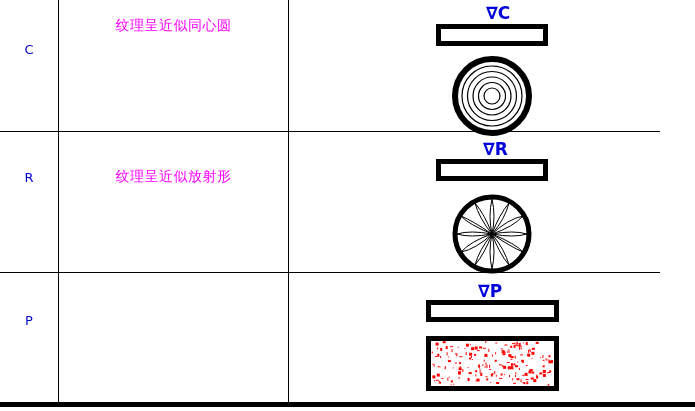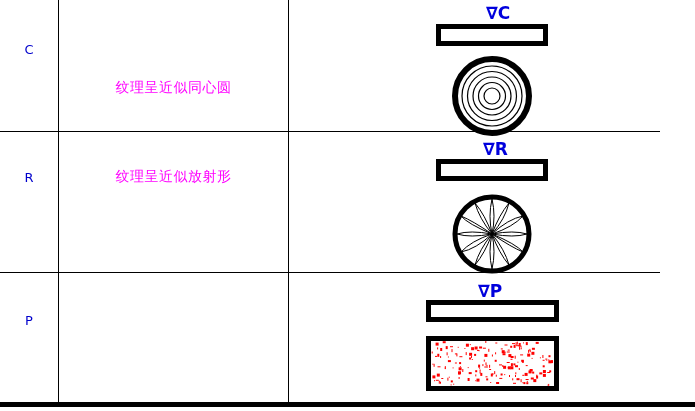--- a/index.html
+++ b/index.html
@@ -86,21 +86,21 @@
     top: 0;
     height: 100%;
     display: flex;
     justify-content: center;
     color: #ff00ff;
     font-size: 14px;
     letter-spacing: 0.5px;
     font-family: "DejaVu Sans", "Liberation Sans", sans-serif;
     box-sizing: border-box;
   }
-  .row.row0 .desc-cell { padding-top: 44px; align-items: center; }
+  .row.row0 .desc-cell { padding-top: 17px; }
   .row.row1 .desc-cell { padding-top: 36px; }
   .row.row2 .desc-cell { padding-top: 38px; }
 
   .fig-cell {
     position: absolute;
     left: 289px;
     width: 406px;
     top: 0;
     height: 100%;
   }

